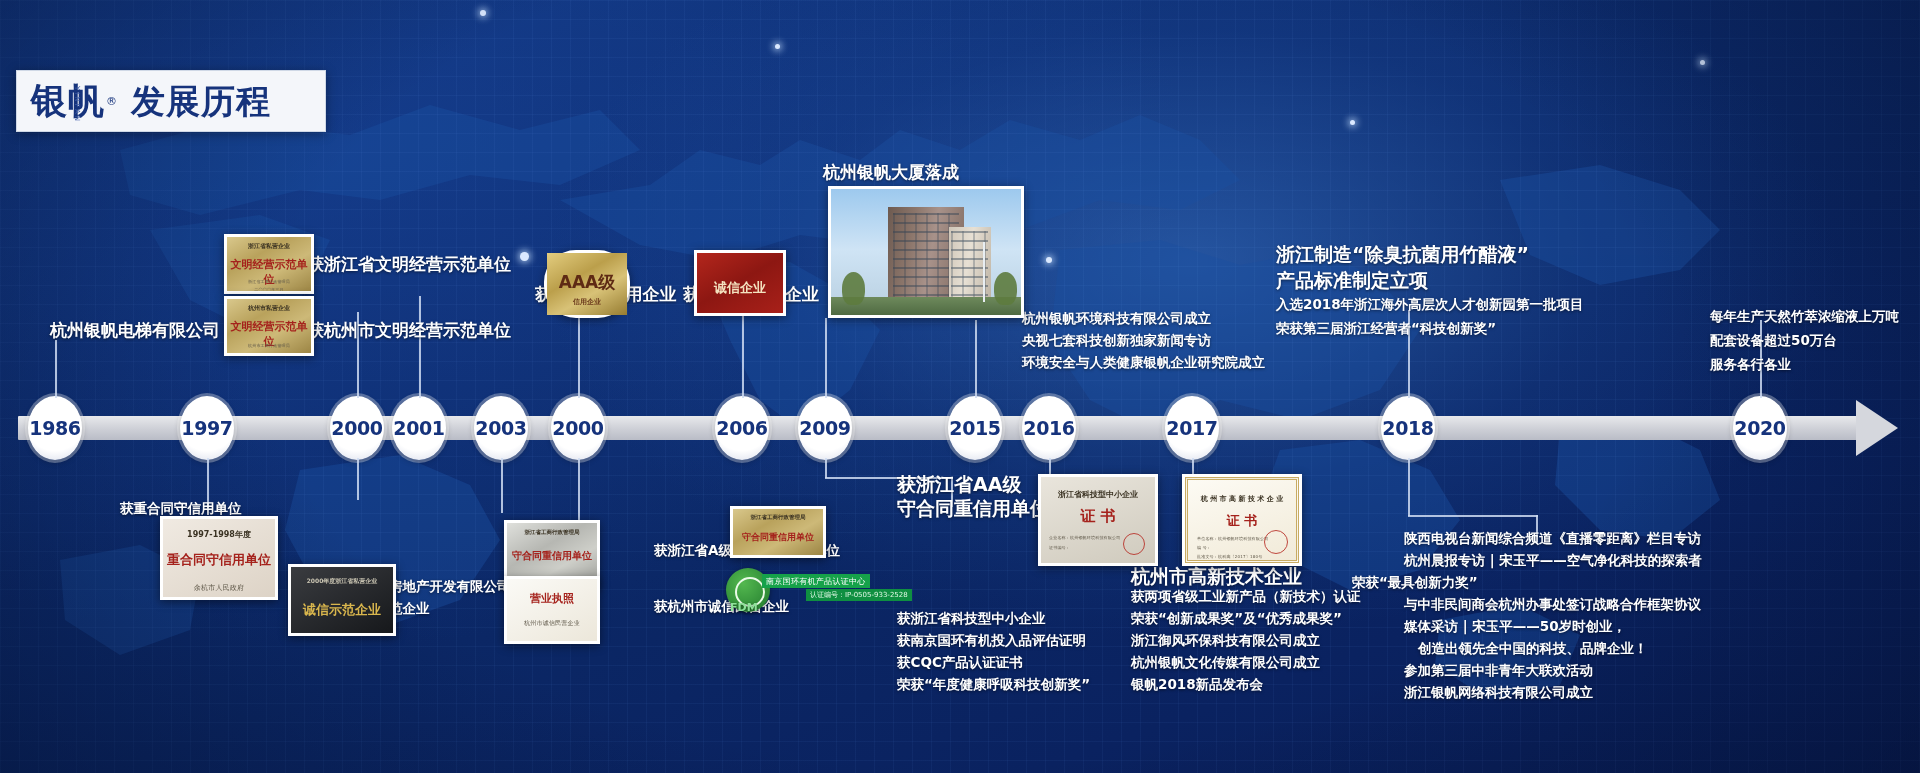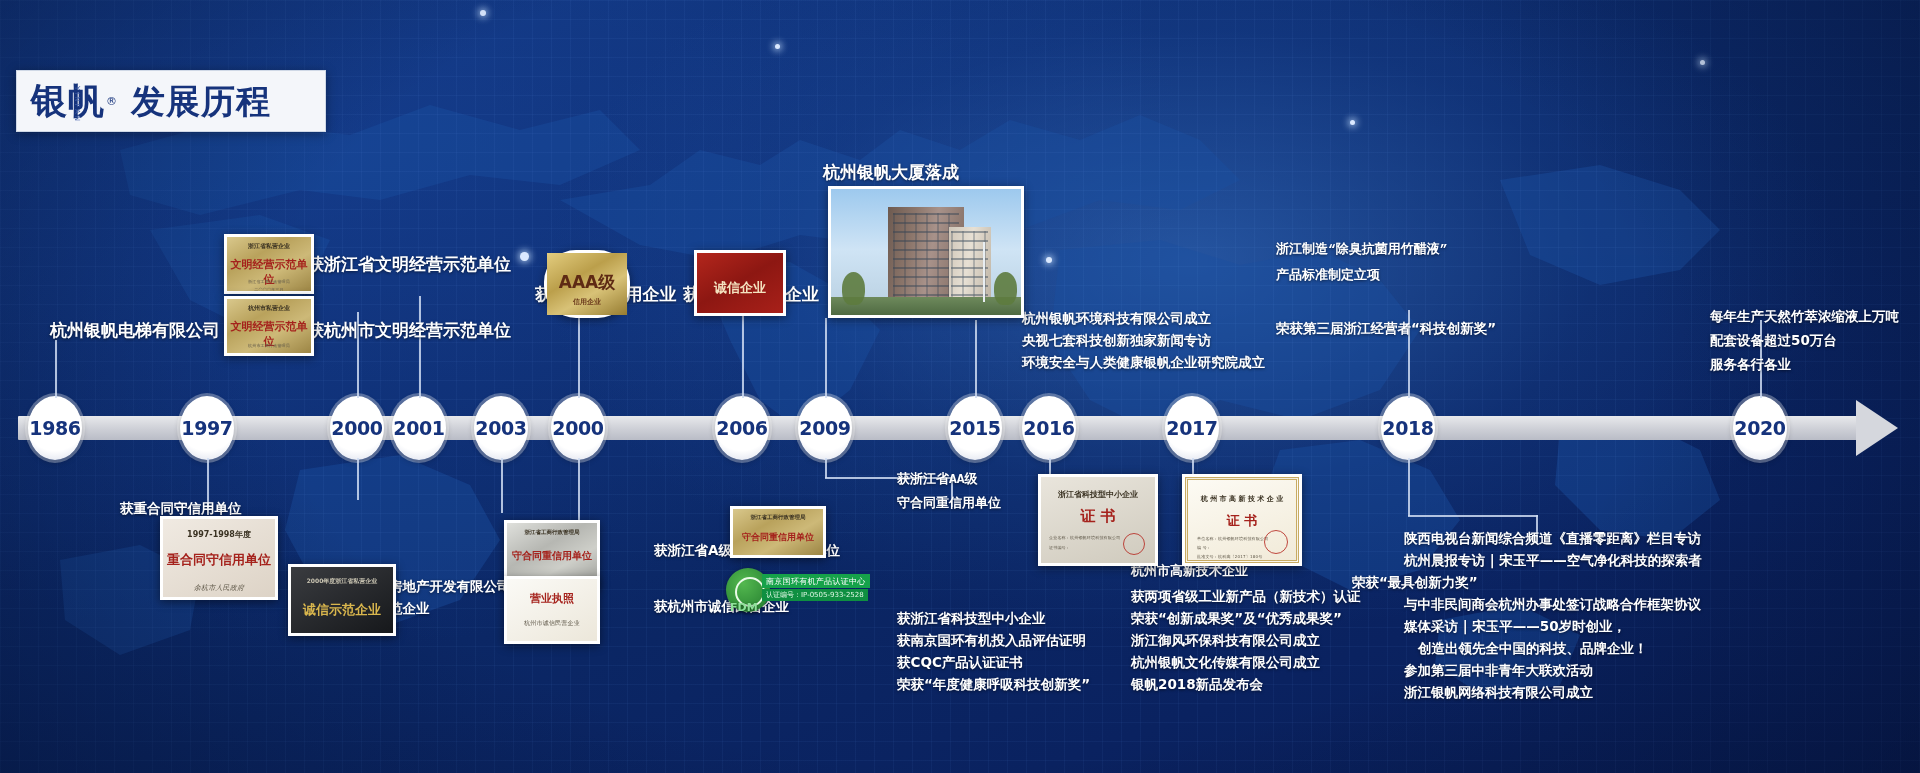--- a/index.html
+++ b/index.html
@@ -79,21 +79,21 @@
   .conn.v{width:2px;}
   .conn.h{height:2px;}
 
   
   .label{
     position:absolute;color:#ffffff;font-weight:700;
     text-shadow:0 1px 3px rgba(0,0,0,.55);
     line-height:1.5;white-space:nowrap;
   }
   .label.big{font-size:17px;}
-  .label.mid{font-size:13px;font-family:Liberation Mono, monospace;}
+  .label.mid{font-size:19px;}
   .label.sm{font-size:13.5px;line-height:1.62;}
 
   
   .frame{
     position:absolute;background:#fff;padding:3px;box-sizing:border-box;
     box-shadow:0 2px 9px rgba(0,0,0,.45);
   }
   .frame .inner{width:100%;height:100%;overflow:hidden;position:relative;}
 
   .cert-gold .inner{background:linear-gradient(150deg,#d9c88c 0%,#b9a25c 35%,#cdb978 62%,#9c8544 100%);}
@@ -143,21 +143,21 @@
   .org-badge::after{
     content:"";position:absolute;left:9px;top:9px;width:26px;height:26px;
     border-radius:50%;border:2px solid #eafbe8;
   }
   .org-strip{
     position:absolute;height:14px;padding:0 4px;background:#16a24a;color:#fff;
     font-size:8px;display:flex;align-items:center;letter-spacing:.3px;white-space:nowrap;
   }
   .org-strip2{
     position:absolute;height:12px;padding:0 4px;background:#0f8f41;color:#dff7e4;
-    font-size:7px;display:flex;align-items:center;white-space:nowrap;
+    font-size:7px;display:flex;align-items:center;white-space:nowrap;margin-left:44px;
   }
 </style>
 </head>
 <body>
 
 <div id="stage">
 
   <div class="map">
     <svg viewBox="0 0 1920 773" preserveAspectRatio="none" aria-hidden="true">
       <g fill="#1b4fa0" opacity="0.85">
@@ -241,20 +241,21 @@
   <div class="label big" style="left:535px;top:282px;">获AAA级信用企业</div>
   <div class="label big" style="left:683px;top:282px;">获浙江省诚信企业</div>
   <div class="label big" style="left:823px;top:160px;">杭州银帆大厦落成</div>
 
   <div class="label sm" style="left:1022px;top:308px;">杭州银帆环境科技有限公司成立</div>
   <div class="label sm" style="left:1022px;top:330px;">央视七套科技创新独家新闻专访</div>
   <div class="label sm" style="left:1022px;top:352px;">环境安全与人类健康银帆企业研究院成立</div>
 
   <div class="label mid" style="left:1276px;top:240px;">浙江制造“除臭抗菌用竹醋液”</div>
   <div class="label mid" style="left:1276px;top:266px;">产品标准制定立项</div>
+  <div class="label sm" style="left:1276px;top:294px;">入选2018年浙江海外高层次人才创新园第一批项目</div>
   <div class="label sm" style="left:1276px;top:318px;">荣获第三届浙江经营者“科技创新奖”</div>
 
   <div class="label sm" style="left:1710px;top:306px;">每年生产天然竹萃浓缩液上万吨</div>
   <div class="label sm" style="left:1710px;top:330px;">配套设备超过50万台</div>
   <div class="label sm" style="left:1710px;top:354px;">服务各行各业</div>
 
   <div class="frame cert-gold" style="left:224px;top:234px;width:90px;height:60px;">
     <div class="inner">
       <div class="ct ct-dark" style="top:5px;font-size:6px;">浙江省私营企业</div>
       <div class="ct ct-red" style="top:20px;font-size:11px;">文明经营示范单位</div>
@@ -326,21 +327,21 @@
   <div class="label sm" style="left:1404px;top:594px;">与中非民间商会杭州办事处签订战略合作框架协议</div>
   <div class="label sm" style="left:1404px;top:616px;">媒体采访 | 宋玉平——50岁时创业，</div>
   <div class="label sm" style="left:1418px;top:638px;">创造出领先全中国的科技、品牌企业！</div>
   <div class="label sm" style="left:1404px;top:660px;">参加第三届中非青年大联欢活动</div>
   <div class="label sm" style="left:1404px;top:682px;">浙江银帆网络科技有限公司成立</div>
 
   <div class="frame cert-red" style="left:160px;top:516px;width:118px;height:84px;">
     <div class="inner">
       <div class="ct ct-dark" style="top:10px;font-size:8px;">1997-1998年度</div>
       <div class="ct ct-red" style="top:32px;font-size:13px;">重合同守信用单位</div>
-      <div class="ct ct-tiny" style="top:64px;font-size:7px;font-style:italic;">余杭市人民政府</div>
+      <div class="ct ct-tiny" style="top:64px;font-size:7px;">余杭市人民政府</div>
     </div>
   </div>
 
   <div class="frame cert-dark" style="left:288px;top:564px;width:108px;height:72px;">
     <div class="inner">
       <div class="ct" style="top:10px;font-size:6px;color:#c9c4b2;">2000年度浙江省私营企业</div>
       <div class="ct" style="top:34px;font-size:13px;color:#d9b64d;">诚信示范企业</div>
     </div>
   </div>
 

